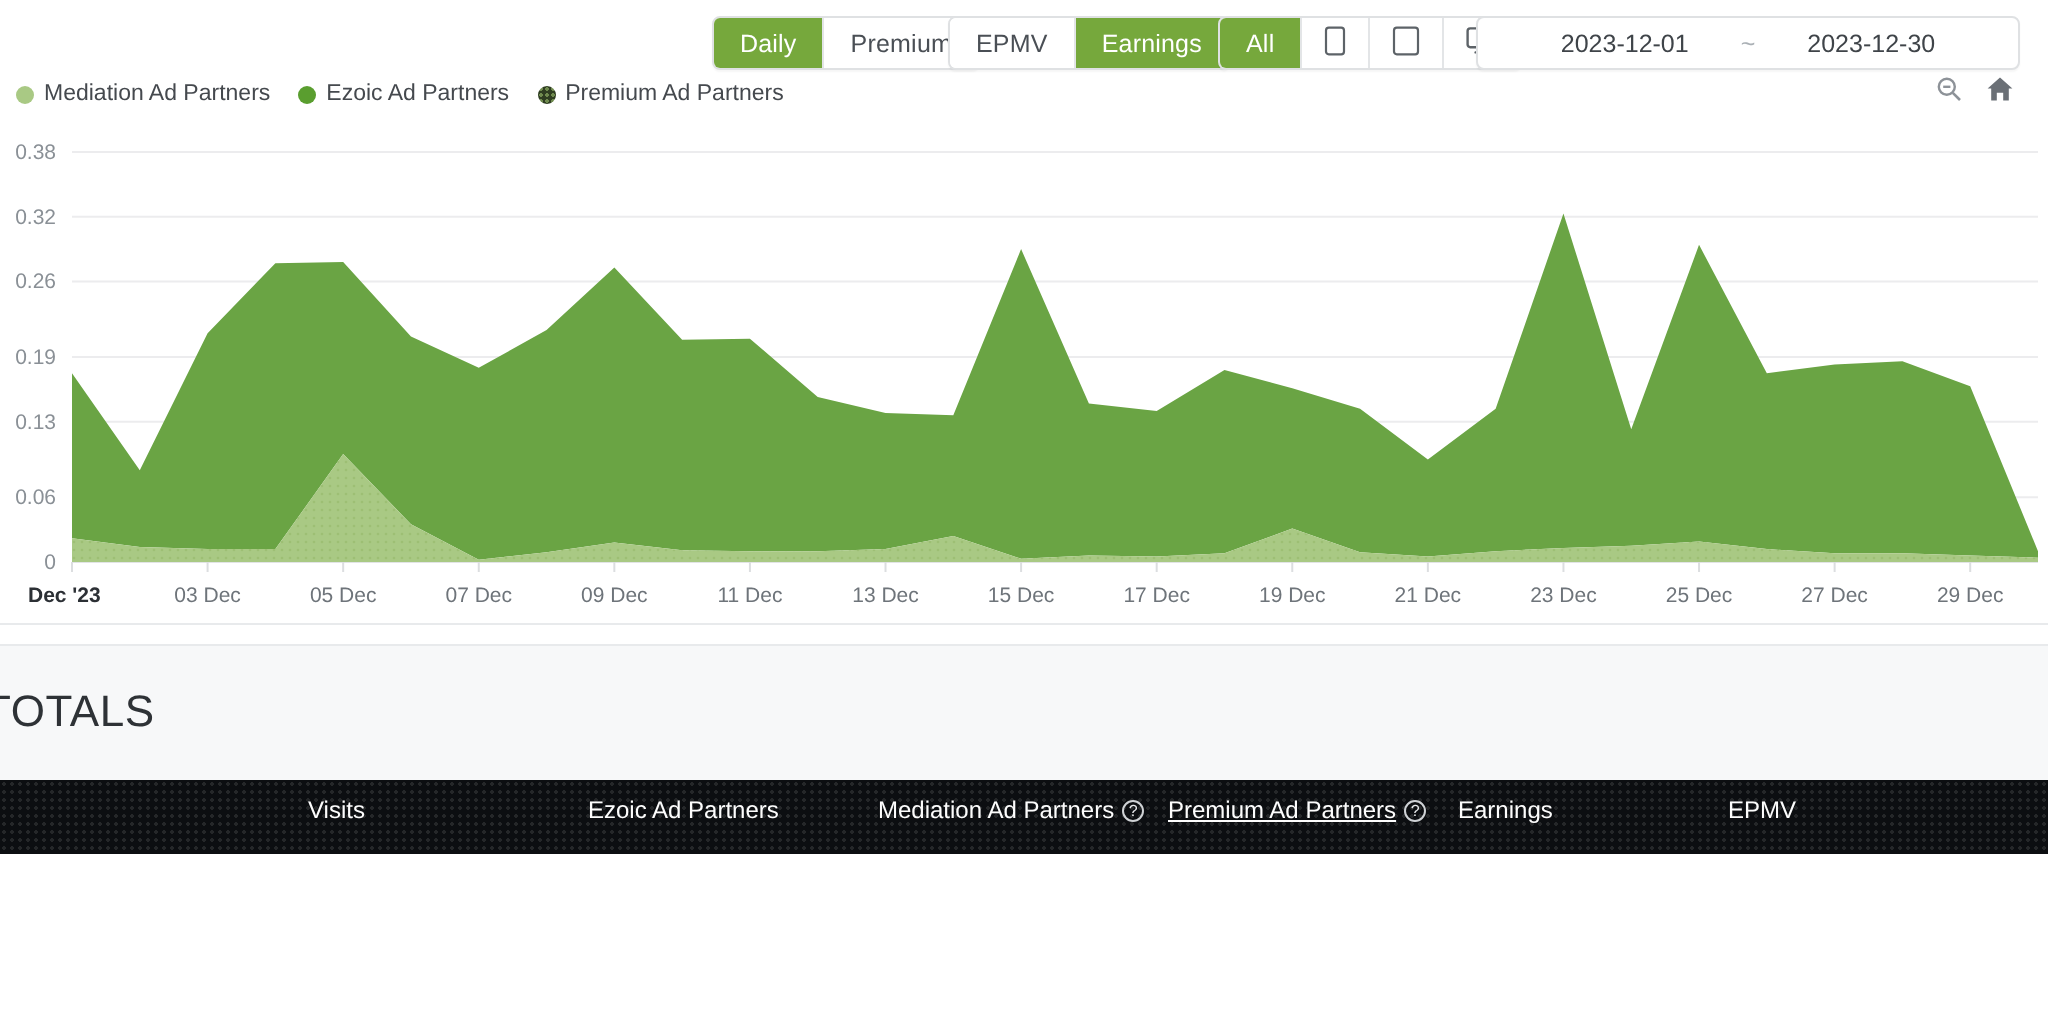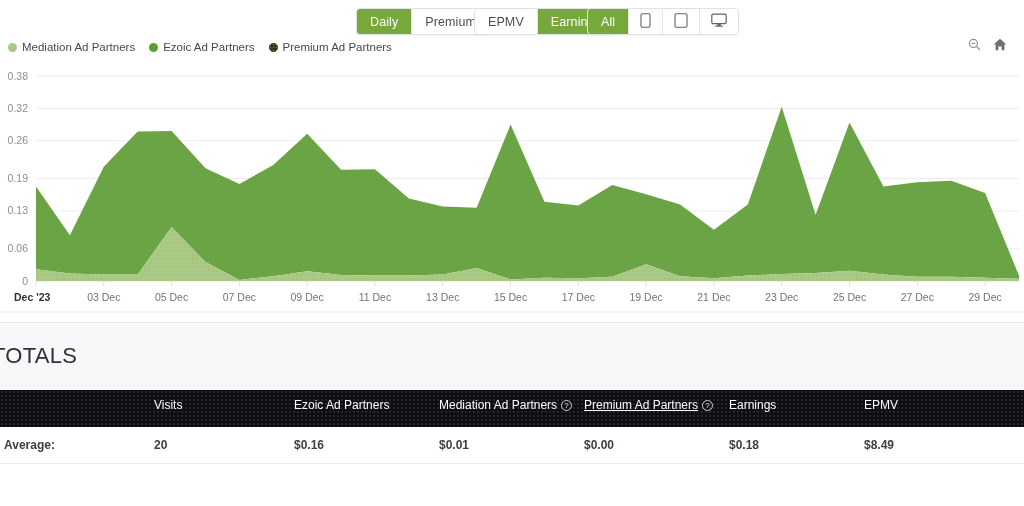--- a/index.html
+++ b/index.html
@@ -39,21 +39,21 @@
     height: 100%;
     white-space: nowrap;
     letter-spacing: .1px;
   }
   .btn:last-child { border-right: none; }
   .btn.active { background: #76a83c; color: #ffffff; font-weight: 400; }
   .btn.icon-btn { padding: 0 11px; }
 
   .g1 { left: 356px; }
   .g2 { left: 474px; }
-  .g3 { left: 587px; }
+  .g3 { left: 609px; }
 
   .daterange {
     position: absolute; top: 8px; left: 738px;
     width: 272px; height: 27px;
     border: 1px solid #dfe1e3; border-radius: 4px;
     background: #fff;
     display: flex; align-items: center; justify-content: center;
     font-size: 12.5px; color: #3f4449;
     box-shadow: 0 1px 1px rgba(0,0,0,.04);
   }
@@ -195,20 +195,25 @@
         <span>
           <svg width="16" height="15" viewBox="0 0 16 15">
             <rect x="0.8" y="1.2" width="14.4" height="9.4" rx="1.3" fill="none" stroke="#5d6368" stroke-width="1.2"></rect>
             <rect x="6.3" y="10.8" width="3.4" height="2" fill="#5d6368"></rect>
             <rect x="4.2" y="12.6" width="7.6" height="1.2" rx="0.6" fill="#5d6368"></rect>
           </svg>
         </span>
       </div>
     </div>
 
+    <div class="daterange">
+      <span>2023-12-01</span>
+      <span class="dr-sep">~</span>
+      <span>2023-12-30</span>
+    </div>
 
     <div class="tool-icons">
       <span>
         <svg width="13" height="13" viewBox="0 0 13 13">
           <circle cx="5.4" cy="5.4" r="4" fill="none" stroke="#8d9298" stroke-width="1.2"></circle>
           <line x1="3.6" y1="5.4" x2="7.2" y2="5.4" stroke="#8d9298" stroke-width="1.2"></line>
           <line x1="8.4" y1="8.4" x2="12" y2="12" stroke="#8d9298" stroke-width="1.3"></line>
         </svg>
       </span>
       <span>
@@ -311,25 +316,16 @@
         <th class="c-label"></th>
         <th class="c-visits">Visits</th>
         <th class="c-ezoic">Ezoic Ad Partners</th>
         <th class="c-med"><span>Mediation Ad Partners</span><span class="q-ico">?</span></th>
         <th class="c-prem"><span>Premium Ad Partners</span><span class="q-ico">?</span></th>
         <th class="c-earn">Earnings</th>
         <th class="c-epmv">EPMV</th>
       </tr>
     </thead>
     <tbody>
-      <tr>
-        <td class="c-label">Average:</td>
-        <td>20</td>
-        <td>$0.16</td>
-        <td>$0.01</td>
-        <td>$0.00</td>
-        <td>$0.18</td>
-        <td>$8.49</td>
-      </tr>
     </tbody>
   </table>
 
 </div>
 
 </body></html>

